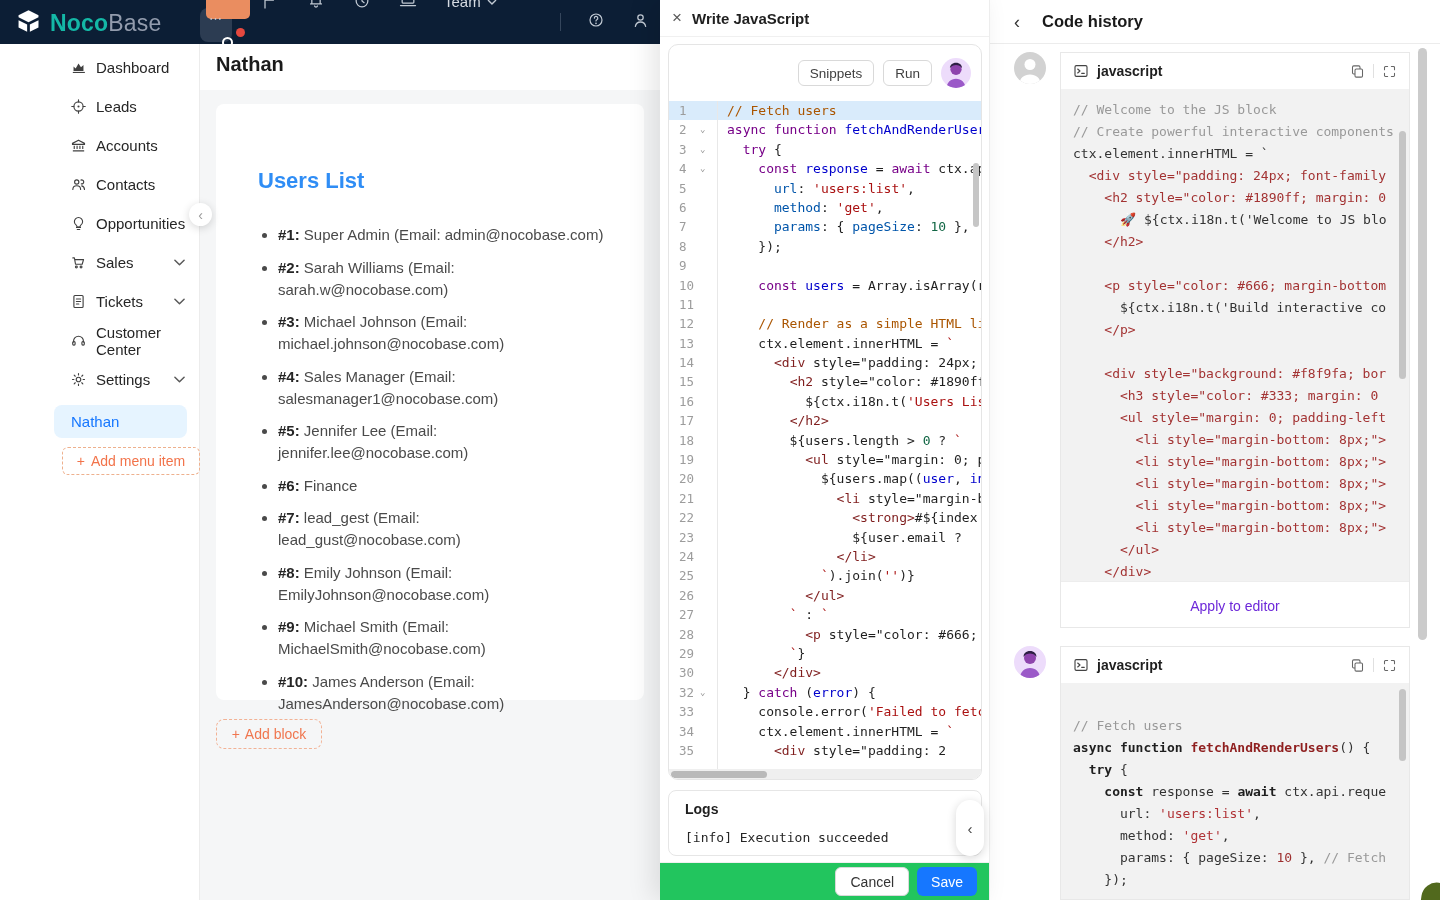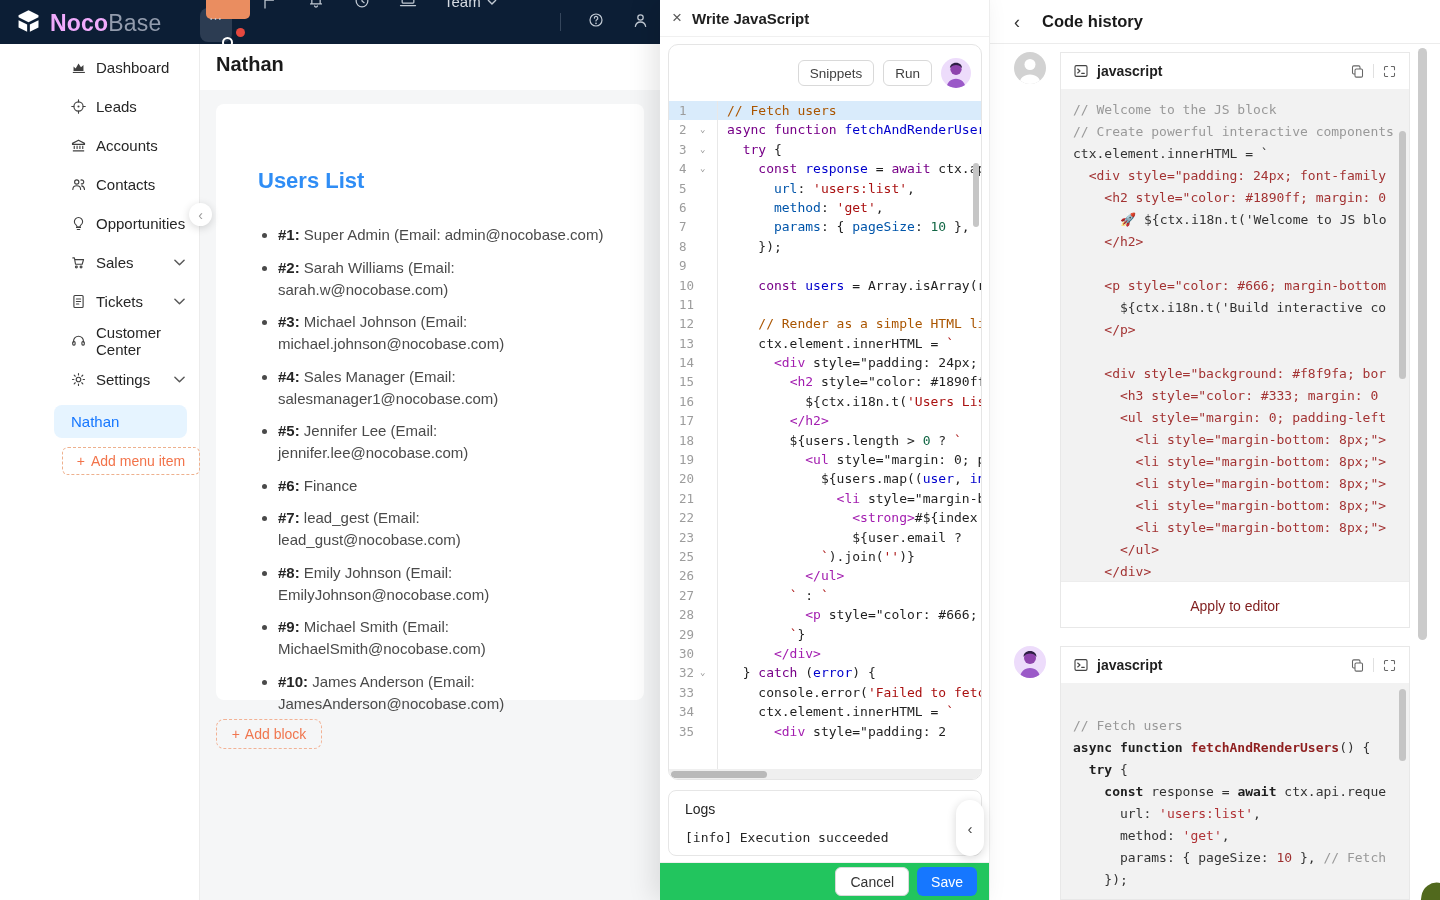--- a/index.html
+++ b/index.html
@@ -5,21 +5,21 @@
   * { box-sizing: border-box; margin: 0; padding: 0; }
   html,body { width:1440px; height:900px; overflow:hidden; background:#fff;
     font-family:"Liberation Sans", sans-serif; }
   #app { position:relative; width:1440px; height:900px; overflow:hidden; }
 
   
   .topbar { position:absolute; left:0; top:0; width:660px; height:44px;
     background:#0c1e35; overflow:hidden; z-index:6; }
   .logo { position:absolute; left:14px; top:7px; display:flex; align-items:center; gap:7px; }
   .logo-text { font-size:23px; letter-spacing:.2px; }
-  .logo-text b { color:#f0abfc; font-weight:bold; }
+  .logo-text b { color:#14b8a6; font-weight:bold; }
   .logo-text span { color:#939cad; font-weight:300; }
   .ghost-tab { position:absolute; left:200px; top:8px; width:32px; height:34px;
     background:#2c3c52; border-radius:8px; }
   .ghost-tile { position:absolute; left:206px; top:-5px; width:44px; height:24px;
     background:#ea8d60; border-radius:5px; }
   .ghost-dots { position:absolute; left:209px; top:11px; color:#cdd4de; font-size:13px; letter-spacing:1px; }
   .ghost-reddot { position:absolute; left:236px; top:28px; width:9px; height:9px;
     border-radius:50%; background:#e5483f; }
   .ghost-ring { position:absolute; left:222px; top:37px; width:11px; height:11px;
     border-radius:50%; border:2px solid #fff; background:transparent; }
@@ -79,29 +79,29 @@
   .editor-code { position:absolute; left:0; top:56px; right:0; bottom:0; overflow:hidden;
     font-family:"DejaVu Sans Mono", monospace; font-size:13px; line-height:19.4px; }
   .gutter-line { position:absolute; left:48px; top:0; bottom:0; width:1px; background:#e8e8e8; z-index:2; }
   .ed-row { display:flex; white-space:pre; height:19.4px; }
   .ed-row.active { background:#d9ebfb; }
   .ed-row .ln { width:48px; flex:0 0 48px; display:flex; align-items:center; padding-left:10px; }
   .ed-row .num { color:#9c9c9c; font-size:12.5px; min-width:18px; }
   .ed-row .fold { font-size:9px; color:#8a8a8a; margin-left:3px; }
   .ed-row .code { padding-left:10px; color:#1f1f1f; }
   .tk-c{color:#aa5500} .tk-k{color:#770088} .tk-d{color:#0000cc} .tk-pr{color:#0055aa}
-  .tk-s{color:#aa1111} .tk-n{color:#116644} .tk-t{color:#a21caf} .tk-p{color:#1f1f1f}
+  .tk-s{color:#aa1111} .tk-n{color:#116644} .tk-t{color:#7f1d1d} .tk-p{color:#1f1f1f}
   .ed-vscroll { position:absolute; right:2px; top:62px; width:6px; height:64px; background:#c6c6c6;
     border-radius:3px; z-index:3; cursor:pointer; }
   .ed-hscroll { position:absolute; left:0; right:0; bottom:0; height:10px; background:#efefef; z-index:3; }
   .ed-hthumb { position:absolute; left:2px; top:1.5px; width:96px; height:7px; background:#b9b9b9;
     border-radius:3.5px; cursor:pointer; }
   .logs-card { position:absolute; left:8px; top:790px; width:314px; height:66px;
     border:1px solid #e6e6e6; border-radius:8px; padding:10px 16px; background:#fff; }
-  .logs-title { font-size:14px; font-weight:normal; color:#1f1f1f; }
+  .logs-title { font-size:14px; font-weight:bold; color:#1f1f1f; }
   .logs-line { margin-top:13px; font-family:"DejaVu Sans Mono", monospace; font-size:13px; color:#262626; }
   .drawer-collapse { position:absolute; right:5px; top:800px; width:28px; height:56px; background:#fff;
     border-radius:14px; box-shadow:0 2px 10px rgba(0,0,0,.16); display:flex; align-items:center;
     justify-content:center; color:#444; font-size:15px; z-index:4; cursor:pointer; }
   .drawer-footer { position:absolute; left:0; bottom:0; width:100%; height:38px;
     border-top:1px solid #f0f0f0; display:flex; align-items:center; justify-content:flex-end;
     gap:8px; padding-right:12px; background:#22c55e; }
   .btn-cancel { height:29px; padding:0 14px; border:1px solid #d9d9d9; border-radius:6px; background:#fff;
     font-size:14px; color:#333; cursor:pointer; font-family:"Liberation Sans", sans-serif; }
   .btn-save { height:29px; padding:0 14px; border:none; border-radius:6px; background:#1677ff;
@@ -124,21 +124,21 @@
   .h-ic { display:flex; align-items:center; cursor:pointer; }
   .h-icsep { width:1px; height:14px; background:#e0e0e0; }
   .h-code { position:relative; background:#f2f2f2; overflow:hidden;
     font-family:"DejaVu Sans Mono", monospace; font-size:13px; line-height:22px;
     padding:10px 0 10px 12px; }
   .h-row { white-space:pre; height:22px; }
   .hk-c{color:#999999} .hk-m{color:#a33333} .hk-k{font-weight:bold;color:#1f1f1f}
   .hk-t{font-weight:bold;color:#8f1f1f} .hk-s{color:#b03236} .hk-n{color:#9d2f2f} .hk-p{color:#333333}
   .h-scroll { position:absolute; right:3px; width:7px; background:#c5c5c5; border-radius:4px; cursor:pointer; }
   .h-apply { height:48px; border-top:1px solid #ededed; display:flex; align-items:center;
-    justify-content:center; font-size:14px; color:#7f1d1d; cursor:pointer; background:#fff; }
+    justify-content:center; font-size:14px; color:#6d28d9; cursor:pointer; background:#fff; }
   .panel-scroll { position:absolute; right:13px; top:48px; width:9px; height:592px;
     background:#cbcbcb; border-radius:4.5px; cursor:pointer; }
 
   .leaf { position:absolute; right:-4px; bottom:-4px; width:22px; height:22px; background:#51691d;
     border-radius:70% 0 40% 0; transform:rotate(8deg); z-index:9; }
 </style>
 </head>
 <body>
 
 <div id="app">
@@ -379,20 +379,21 @@
             <div class="ed-row"><span class="ln"><span class="num">14</span><span class="fold"></span></span><span class="code"><span class="tk-p">      </span><span class="tk-t">&lt;div</span><span class="tk-p"> style="padding: 24px; f</span></span></div>
             <div class="ed-row"><span class="ln"><span class="num">15</span><span class="fold"></span></span><span class="code"><span class="tk-p">        </span><span class="tk-t">&lt;h2</span><span class="tk-p"> style="color: #1890ff</span></span></div>
             <div class="ed-row"><span class="ln"><span class="num">16</span><span class="fold"></span></span><span class="code"><span class="tk-p">          ${ctx.i18n.t(</span><span class="tk-s">'Users List'</span></span></div>
             <div class="ed-row"><span class="ln"><span class="num">17</span><span class="fold"></span></span><span class="code"><span class="tk-p">        </span><span class="tk-t">&lt;/h2&gt;</span></span></div>
             <div class="ed-row"><span class="ln"><span class="num">18</span><span class="fold"></span></span><span class="code"><span class="tk-p">        ${users.length &gt; </span><span class="tk-n">0</span><span class="tk-p"> ? </span><span class="tk-s">`</span></span></div>
             <div class="ed-row"><span class="ln"><span class="num">19</span><span class="fold"></span></span><span class="code"><span class="tk-p">          </span><span class="tk-t">&lt;ul</span><span class="tk-p"> style="margin: 0; pad</span></span></div>
             <div class="ed-row"><span class="ln"><span class="num">20</span><span class="fold"></span></span><span class="code"><span class="tk-p">            ${users.map((</span><span class="tk-d">user</span><span class="tk-p">, </span><span class="tk-d">index</span></span></div>
             <div class="ed-row"><span class="ln"><span class="num">21</span><span class="fold"></span></span><span class="code"><span class="tk-p">              </span><span class="tk-t">&lt;li</span><span class="tk-p"> style="margin-bot</span></span></div>
             <div class="ed-row"><span class="ln"><span class="num">22</span><span class="fold"></span></span><span class="code"><span class="tk-p">                </span><span class="tk-t">&lt;strong&gt;</span><span class="tk-p">#${index</span></span></div>
             <div class="ed-row"><span class="ln"><span class="num">23</span><span class="fold"></span></span><span class="code"><span class="tk-p">                ${user.email ?</span></span></div>
+            <div class="ed-row"><span class="ln"><span class="num">24</span><span class="fold"></span></span><span class="code"><span class="tk-p">              </span><span class="tk-t">&lt;/li&gt;</span></span></div>
             <div class="ed-row"><span class="ln"><span class="num">25</span><span class="fold"></span></span><span class="code"><span class="tk-p">            </span><span class="tk-s">`</span><span class="tk-p">).join(</span><span class="tk-s">''</span><span class="tk-p">)}</span></span></div>
             <div class="ed-row"><span class="ln"><span class="num">26</span><span class="fold"></span></span><span class="code"><span class="tk-p">          </span><span class="tk-t">&lt;/ul&gt;</span></span></div>
             <div class="ed-row"><span class="ln"><span class="num">27</span><span class="fold"></span></span><span class="code"><span class="tk-p">        </span><span class="tk-s">`</span><span class="tk-p"> : </span><span class="tk-s">`</span></span></div>
             <div class="ed-row"><span class="ln"><span class="num">28</span><span class="fold"></span></span><span class="code"><span class="tk-p">          </span><span class="tk-t">&lt;p</span><span class="tk-p"> style="color: #666;</span></span></div>
             <div class="ed-row"><span class="ln"><span class="num">29</span><span class="fold"></span></span><span class="code"><span class="tk-p">        </span><span class="tk-s">`</span><span class="tk-p">}</span></span></div>
             <div class="ed-row"><span class="ln"><span class="num">30</span><span class="fold"></span></span><span class="code"><span class="tk-p">      </span><span class="tk-t">&lt;/div&gt;</span></span></div>
             <div class="ed-row"><span class="ln"><span class="num">32</span><span class="fold">⌄</span></span><span class="code"><span class="tk-p">  } </span><span class="tk-k">catch</span><span class="tk-p"> (</span><span class="tk-d">error</span><span class="tk-p">) {</span></span></div>
             <div class="ed-row"><span class="ln"><span class="num">33</span><span class="fold"></span></span><span class="code"><span class="tk-p">    console.error(</span><span class="tk-s">'Failed to fetch users:'</span></span></div>
             <div class="ed-row"><span class="ln"><span class="num">34</span><span class="fold"></span></span><span class="code"><span class="tk-p">    ctx.element.innerHTML = </span><span class="tk-s">`</span></span></div>
             <div class="ed-row"><span class="ln"><span class="num">35</span><span class="fold"></span></span><span class="code"><span class="tk-p">      </span><span class="tk-t">&lt;div</span><span class="tk-p"> style="padding: 2</span></span></div>

